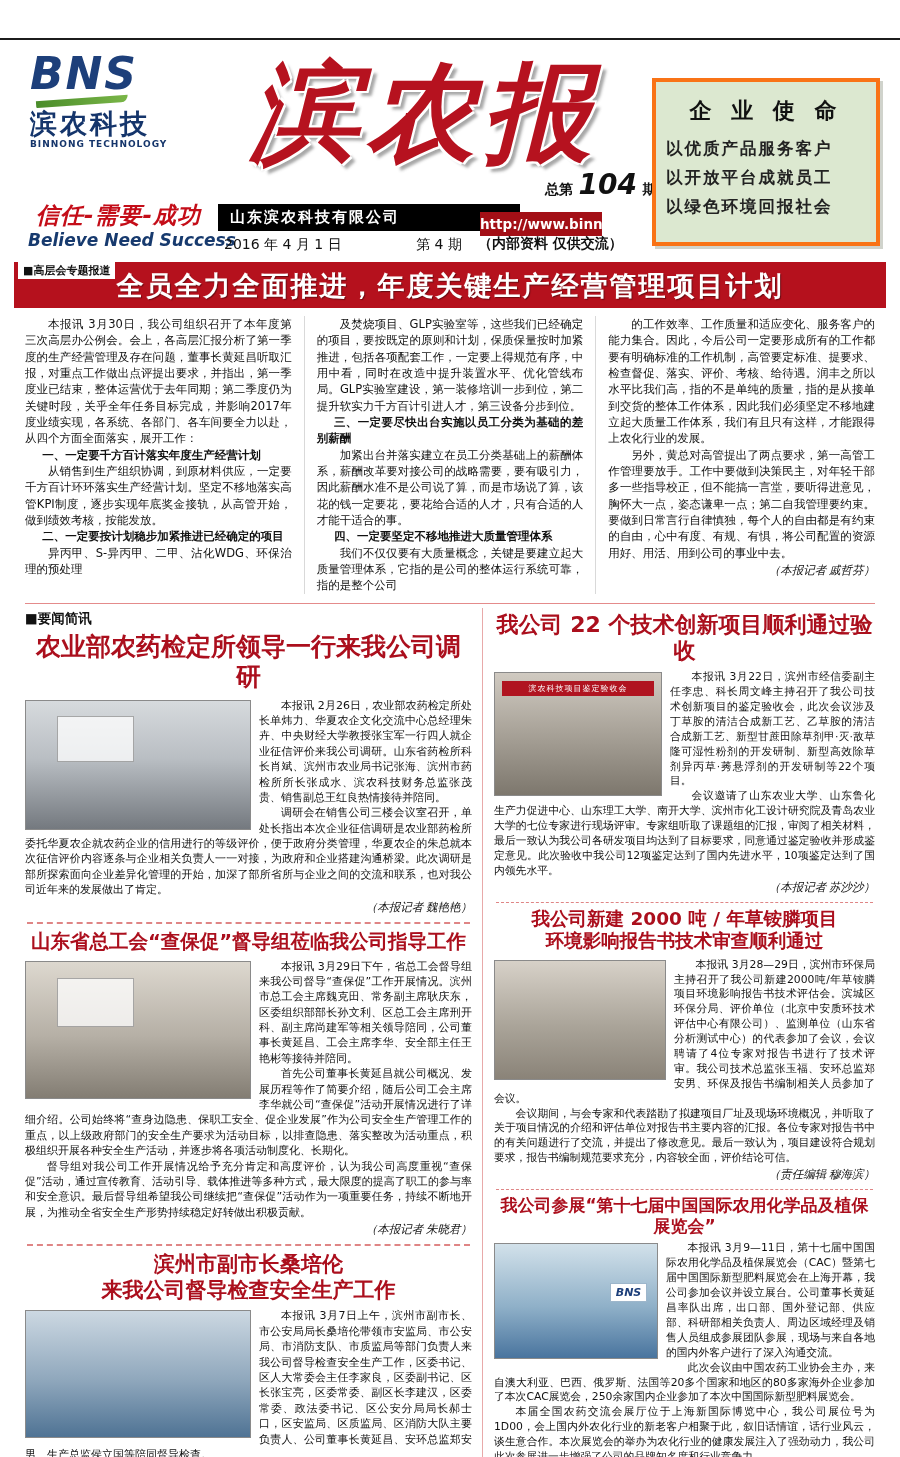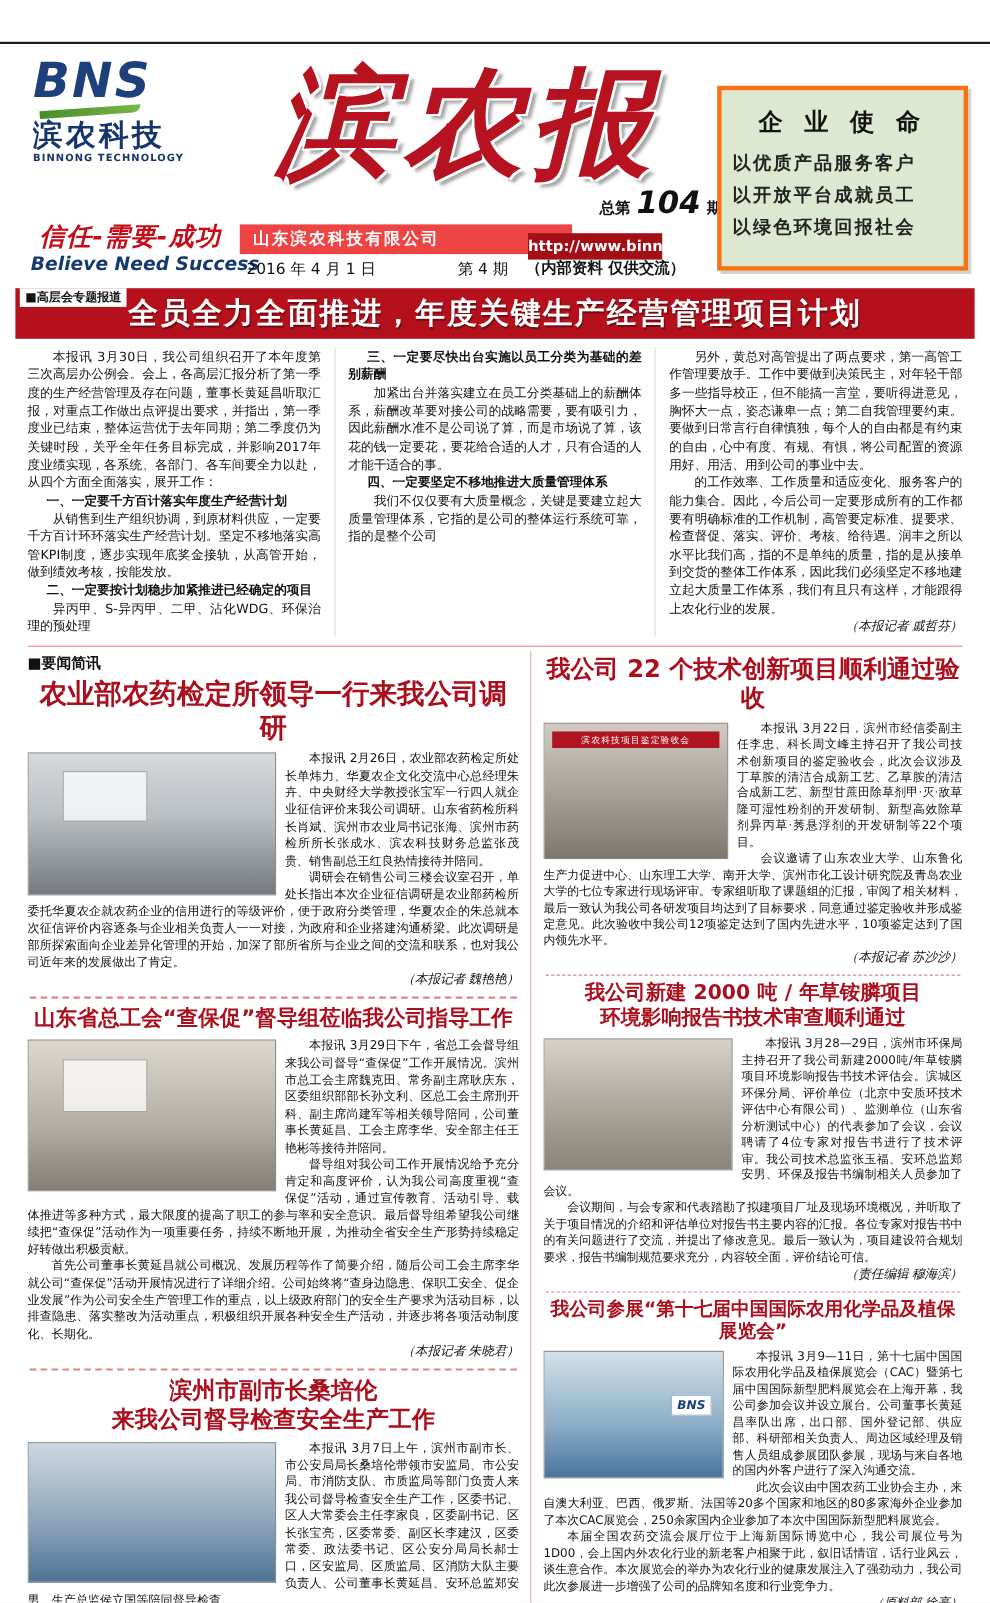--- a/index.html
+++ b/index.html
@@ -20,21 +20,21 @@
   .issue-total { position:absolute; left:545px; top:168px; color:#111; font-weight:bold; }
   .issue-total .small { font-size:14px; } .issue-total .big { font-size:28px; font-style:italic; }
 
   .mission-box { position:absolute; left:652px; top:78px; width:228px; height:168px;
     background:#dce8d0; border:4px solid #f97316; box-shadow:3px 3px 0 rgba(120,130,110,.35); padding:14px 10px; }
   .mission-title { text-align:center; font-size:22px; font-weight:bold; letter-spacing:6px; color:#111; margin-bottom:12px; }
   .mission-line { font-family:"Liberation Serif", serif; font-size:16.5px; font-weight:bold; color:#222; letter-spacing:2px; margin:7px 0; }
 
   .slogan-cn { position:absolute; left:36px; top:200px; font-size:23px; font-weight:bold; font-style:italic; color:#c40d18; letter-spacing:1px; }
   .slogan-en { position:absolute; left:28px; top:230px; font-size:17px; font-style:italic; color:#173a6e; font-weight:bold; }
-  .company-bar { position:absolute; left:218px; top:204px; width:302px; background:#ef4444; color:#fff; font-size:15px; font-weight:bold; letter-spacing:2px; padding:4px 0 4px 12px; }
+  .company-bar { position:absolute; left:218px; top:204px; width:302px; background:#000000; color:#fff; font-size:15px; font-weight:bold; letter-spacing:2px; padding:4px 0 4px 12px; }
   .date-line { position:absolute; left:224px; top:236px; font-size:14px; color:#111; }
   .date-line .gap { display:inline-block; width:70px; }
   .site-bar { position:absolute; left:480px; top:212px; width:122px; background:#a30f16; color:#fff; font-size:13.5px; font-weight:bold; text-align:center; padding:4px 0; }
   .note-line { position:absolute; left:478px; top:235px; font-size:14px; font-weight:bold; color:#111; }
 
   
   .banner { position:absolute; left:14px; right:14px; top:262px; height:46px; background:#b5111d; }
   .banner-label { position:absolute; left:4px; top:0; background:#fff; color:#111; font-size:11px; font-weight:bold; padding:1px 5px; }
   .banner-headline { text-align:center; color:#fff; font-size:27px; font-weight:bold; letter-spacing:2px; line-height:48px;
     text-shadow:1px 1px 1px rgba(0,0,0,.4); }
@@ -119,29 +119,30 @@
 
     <div class="lead-cols">
       <div class="lead-col">
           <p class="para">本报讯 3月30日，我公司组织召开了本年度第三次高层办公例会。会上，各高层汇报分析了第一季度的生产经营管理及存在问题，董事长黄延昌听取汇报，对重点工作做出点评提出要求，并指出，第一季度业已结束，整体运营优于去年同期；第二季度仍为关键时段，关乎全年任务目标完成，并影响2017年度业绩实现，各系统、各部门、各车间要全力以赴，从四个方面全面落实，展开工作：</p>
           <p class="lead-subhead">一、一定要千方百计落实年度生产经营计划</p>
           <p class="para">从销售到生产组织协调，到原材料供应，一定要千方百计环环落实生产经营计划。坚定不移地落实高管KPI制度，逐步实现年底奖金接轨，从高管开始，做到绩效考核，按能发放。</p>
           <p class="lead-subhead">二、一定要按计划稳步加紧推进已经确定的项目</p>
           <p class="para">异丙甲、S-异丙甲、二甲、沾化WDG、环保治理的预处理</p>
         </div>
       <div class="lead-col">
+          <p class="para">及焚烧项目、GLP实验室等，这些我们已经确定的项目，要按既定的原则和计划，保质保量按时加紧推进，包括各项配套工作，一定要上得规范有序，中用中看，同时在改造中提升装置水平、优化管线布局。GLP实验室建设，第一装修培训一步到位，第二提升软实力千方百计引进人才，第三设备分步到位。</p>
           <p class="lead-subhead">三、一定要尽快出台实施以员工分类为基础的差别薪酬</p>
           <p class="para">加紧出台并落实建立在员工分类基础上的薪酬体系，薪酬改革要对接公司的战略需要，要有吸引力，因此薪酬水准不是公司说了算，而是市场说了算，该花的钱一定要花，要花给合适的人才，只有合适的人才能干适合的事。</p>
           <p class="lead-subhead">四、一定要坚定不移地推进大质量管理体系</p>
           <p class="para">我们不仅仅要有大质量概念，关键是要建立起大质量管理体系，它指的是公司的整体运行系统可靠，指的是整个公司</p>
         </div>
       <div class="lead-col">
         <div>
+            <p class="para">的工作效率、工作质量和适应变化、服务客户的能力集合。因此，今后公司一定要形成所有的工作都要有明确标准的工作机制，高管要定标准、提要求、检查督促、落实、评价、考核、给待遇。润丰之所以水平比我们高，指的不是单纯的质量，指的是从接单到交货的整体工作体系，因此我们必须坚定不移地建立起大质量工作体系，我们有且只有这样，才能跟得上农化行业的发展。</p>
             <p class="para">另外，黄总对高管提出了两点要求，第一高管工作管理要放手。工作中要做到决策民主，对年轻干部多一些指导校正，但不能搞一言堂，要听得进意见，胸怀大一点，姿态谦卑一点；第二自我管理要约束。要做到日常言行自律慎独，每个人的自由都是有约束的自由，心中有度、有规、有惧，将公司配置的资源用好、用活、用到公司的事业中去。</p>
-            <p class="para">的工作效率、工作质量和适应变化、服务客户的能力集合。因此，今后公司一定要形成所有的工作都要有明确标准的工作机制，高管要定标准、提要求、检查督促、落实、评价、考核、给待遇。润丰之所以水平比我们高，指的不是单纯的质量，指的是从接单到交货的整体工作体系，因此我们必须坚定不移地建立起大质量工作体系，我们有且只有这样，才能跟得上农化行业的发展。</p>
           </div>
         <div class="byline">（本报记者 戚哲芬）</div>
       </div>
     </div>
     <hr class="lead-rule">
 
     <div class="two-col">
 
       <div class="col-left">
         <div class="section-label">■要闻简讯</div>
@@ -162,22 +163,22 @@
         <hr class="sep">
 
         <section>
           <h2 class="art-headline hl-20">山东省总工会“查保促”督导组莅临我公司指导工作</h2>
           <div class="art-body">
             <div class="photo ph-l2">
                 <div class="screen"></div>
               </div>
             <div>
                 <p class="para">本报讯 3月29日下午，省总工会督导组来我公司督导“查保促”工作开展情况。滨州市总工会主席魏克田、常务副主席耿庆东，区委组织部部长孙文利、区总工会主席刑开科、副主席尚建军等相关领导陪同，公司董事长黄延昌、工会主席李华、安全部主任王艳彬等接待并陪同。</p>
+                <p class="para">首先公司董事长黄延昌就公司概况、发展历程等作了简要介绍，随后公司工会主席李华就公司“查保促”活动开展情况进行了详细介绍。公司始终将“查身边隐患、保职工安全、促企业发展”作为公司安全生产管理工作的重点，以上级政府部门的安全生产要求为活动目标，以排查隐患、落实整改为活动重点，积极组织开展各种安全生产活动，并逐步将各项活动制度化、长期化。</p>
                 <p class="para">督导组对我公司工作开展情况给予充分肯定和高度评价，认为我公司高度重视“查保促”活动，通过宣传教育、活动引导、载体推进等多种方式，最大限度的提高了职工的参与率和安全意识。最后督导组希望我公司继续把“查保促”活动作为一项重要任务，持续不断地开展，为推动全省安全生产形势持续稳定好转做出积极贡献。</p>
-                <p class="para">首先公司董事长黄延昌就公司概况、发展历程等作了简要介绍，随后公司工会主席李华就公司“查保促”活动开展情况进行了详细介绍。公司始终将“查身边隐患、保职工安全、促企业发展”作为公司安全生产管理工作的重点，以上级政府部门的安全生产要求为活动目标，以排查隐患、落实整改为活动重点，积极组织开展各种安全生产活动，并逐步将各项活动制度化、长期化。</p>
               </div>
             <div class="byline">（本报记者 朱晓君）</div>
           </div>
         </section>
         <hr class="sep">
 
         <section>
           <h2 class="art-headline hl-22">
             <span>滨州市副市长桑培伦</span><br>
             <span>来我公司督导检查安全生产工作</span>

